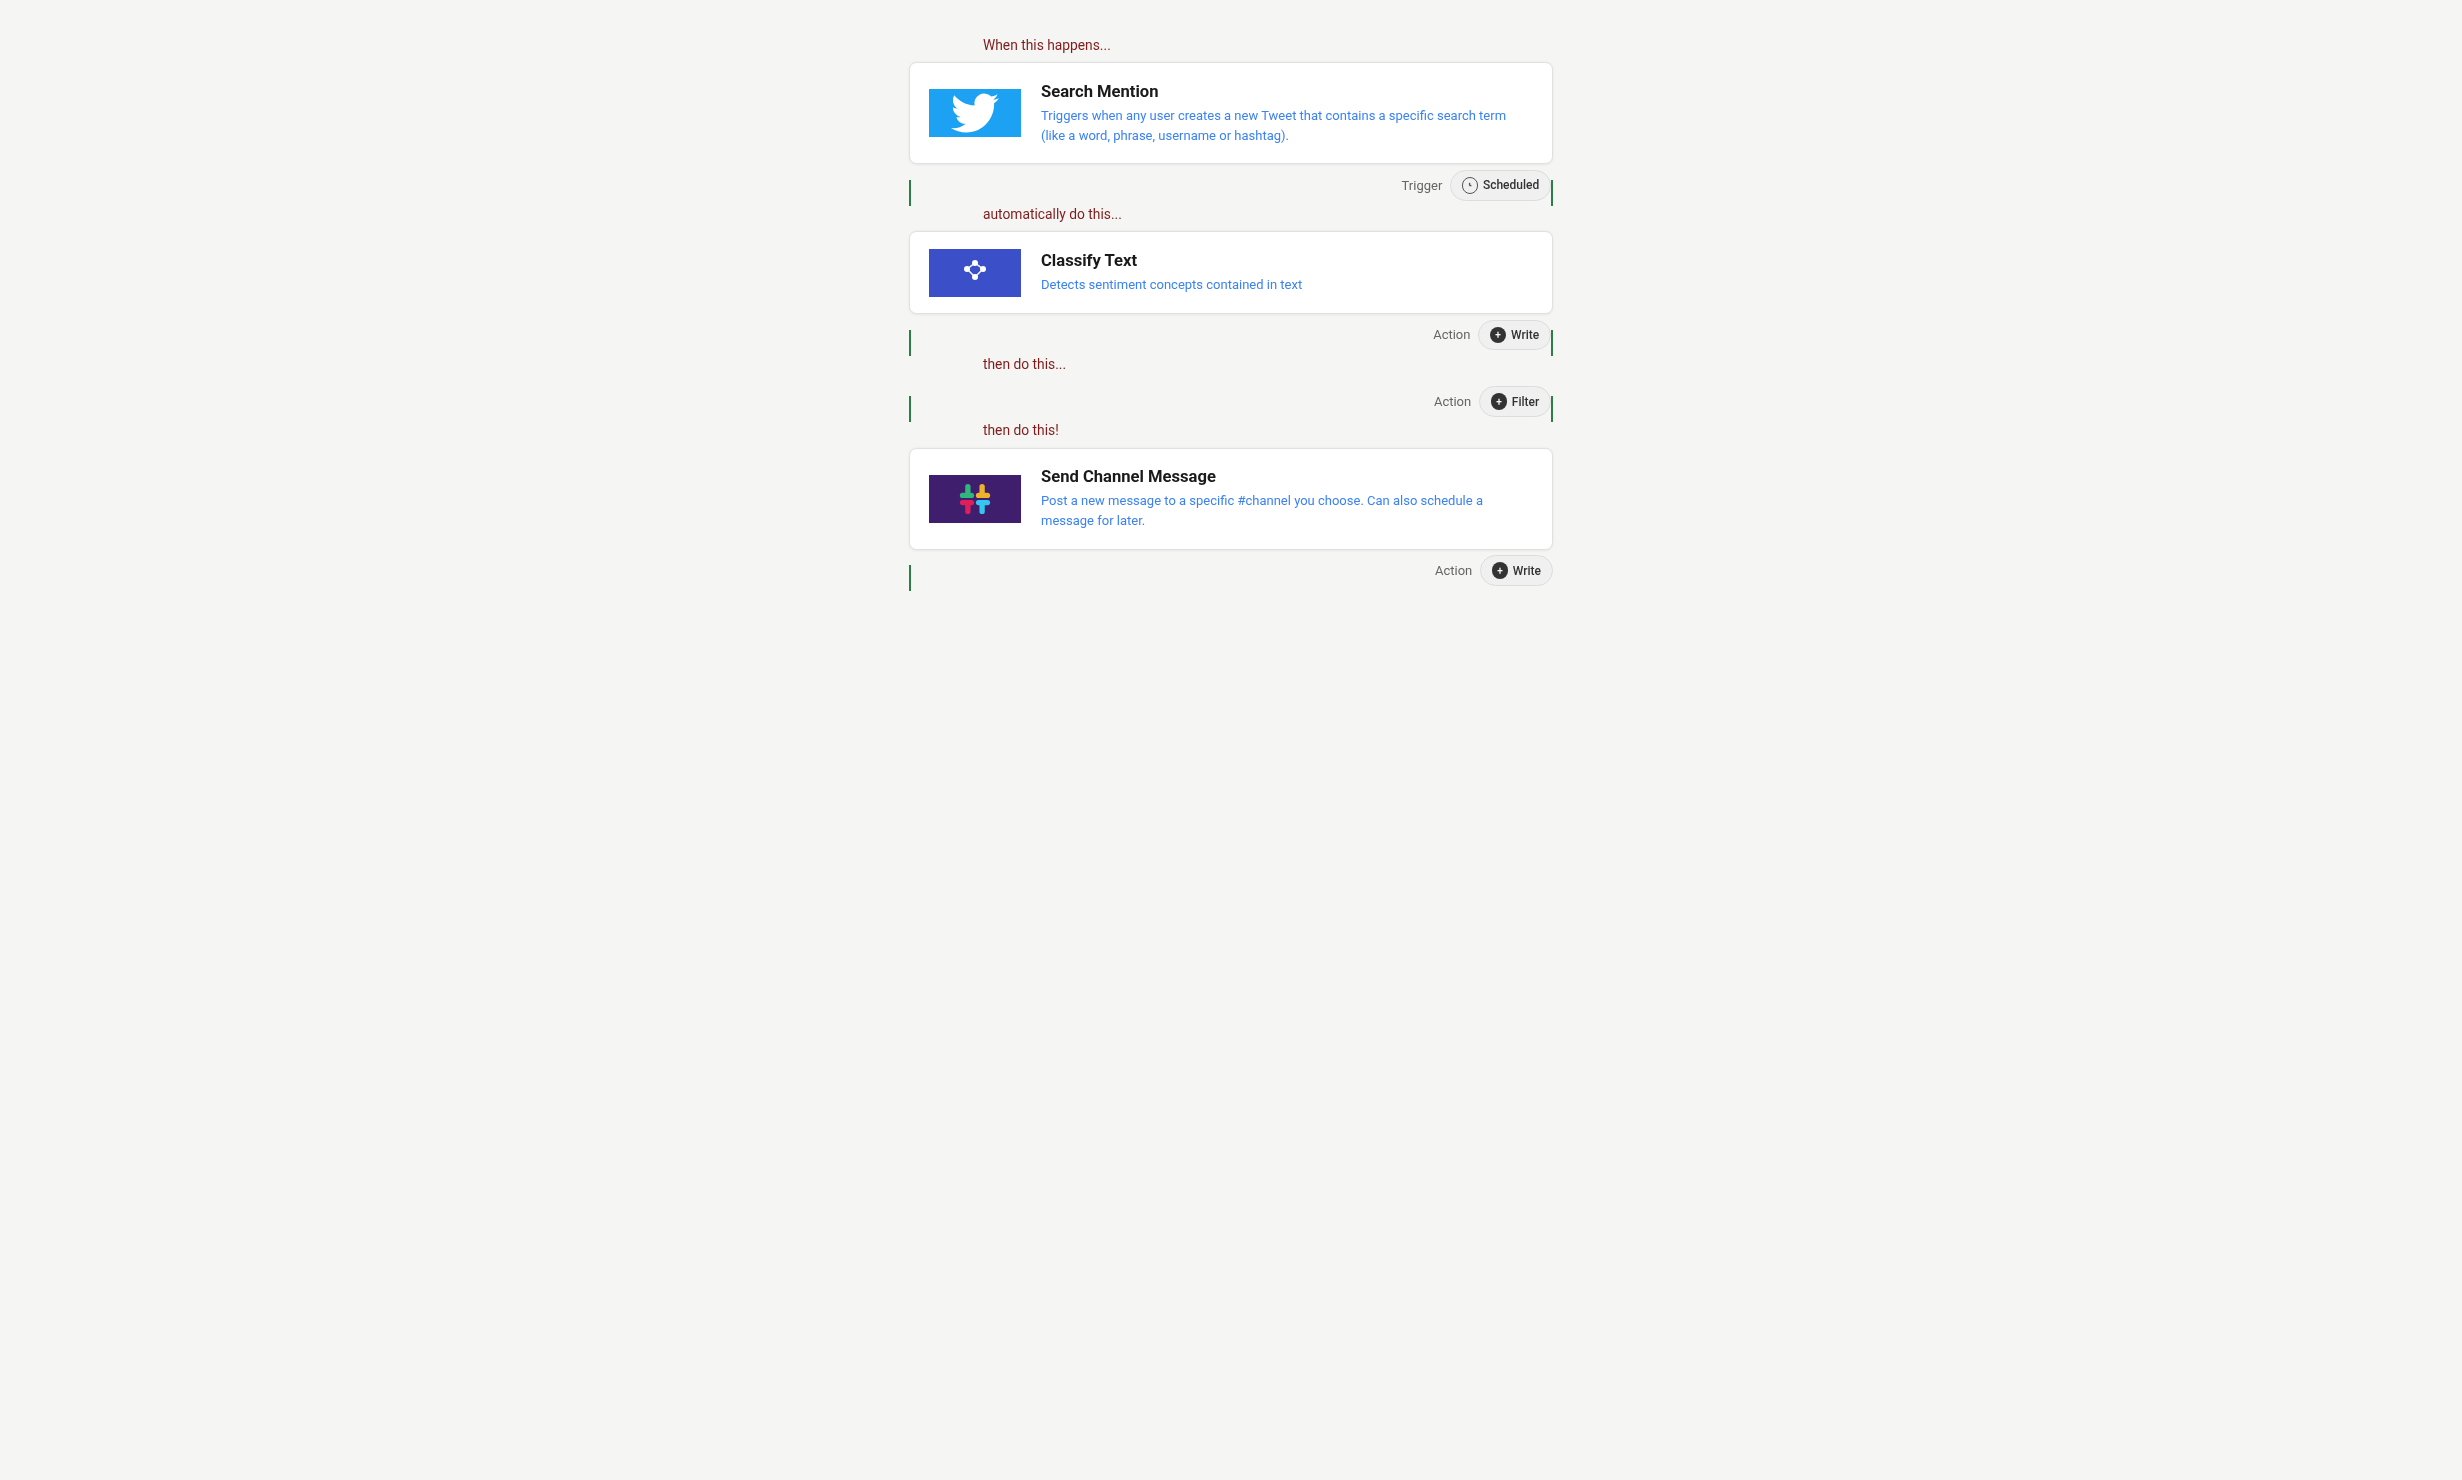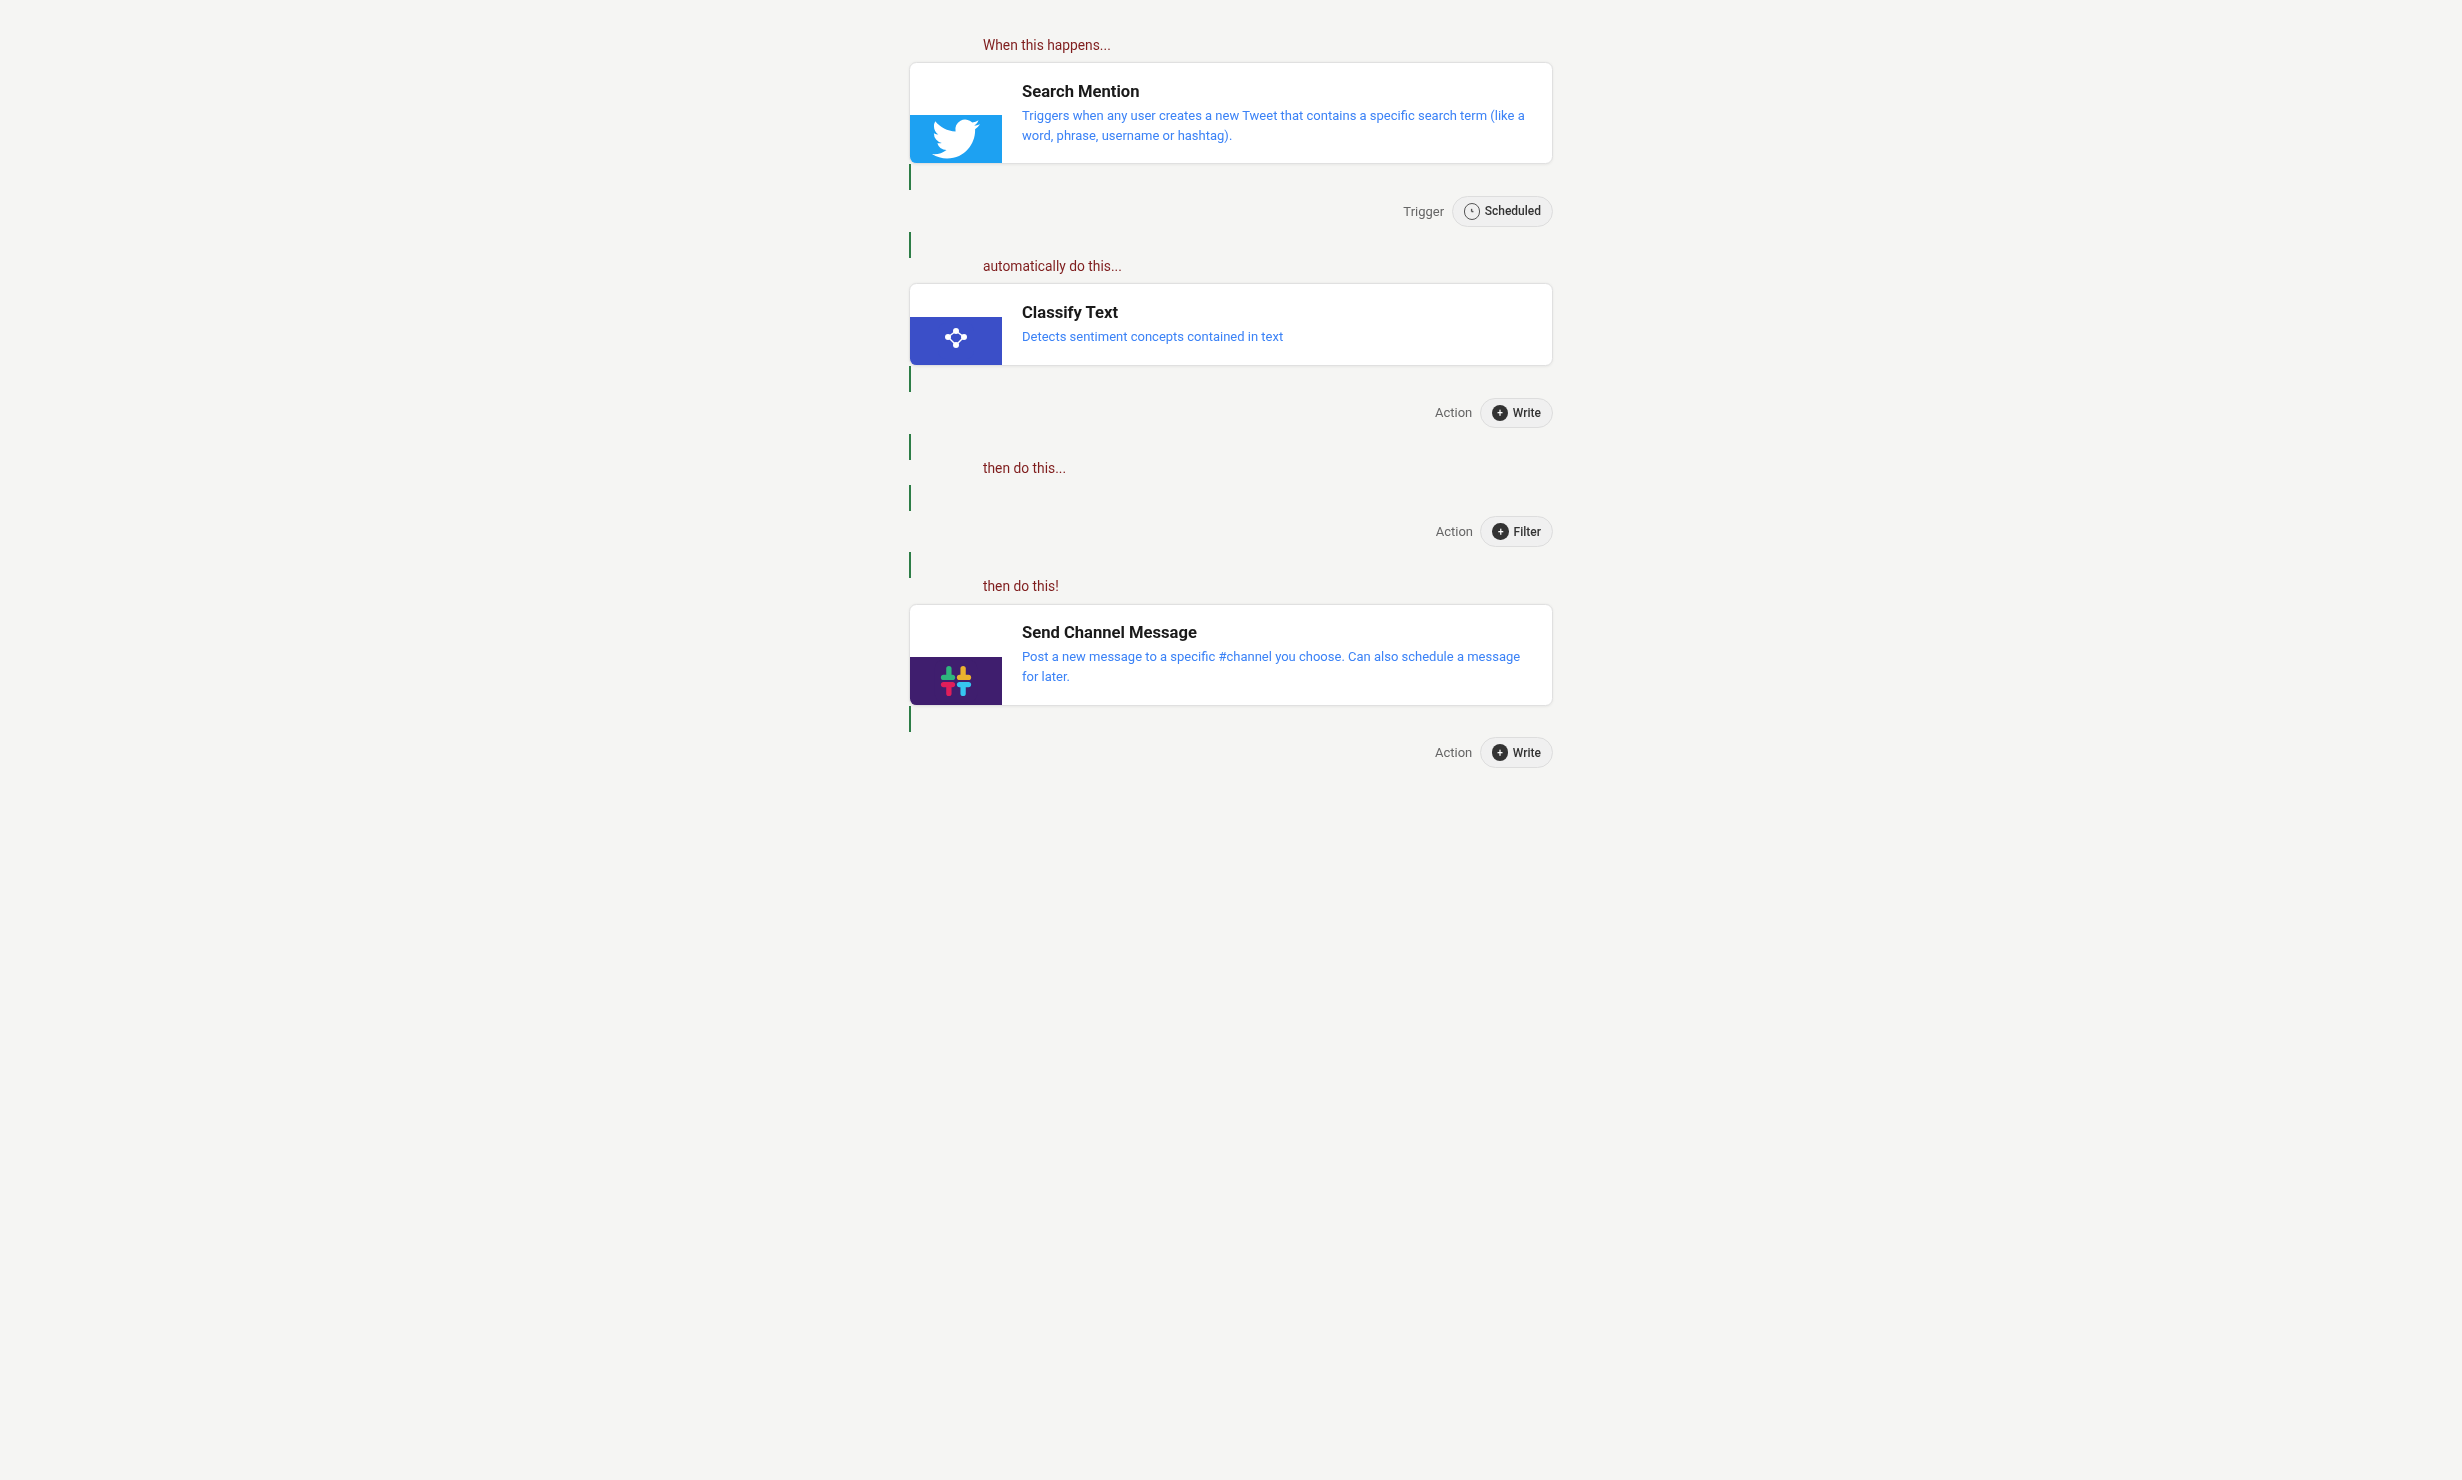--- a/index.html
+++ b/index.html
@@ -27,23 +27,24 @@
       font-size: 13.8px;
       margin-bottom: 9.2px;
     }
 
     .card {
       width: 100%;
       background: #fff;
       border: 0.9px solid #e0e0e0;
       border-radius: 7.4px;
       display: flex;
-      align-items: flex-end;
+      align-items: center;
       overflow: hidden;
       box-shadow: 0 0.9px 2.8px rgba(0,0,0,0.06);
+      padding-left: 19px;
     }
 
     .card-icon {
       width: 92px;
       min-width: 92px;
       display: flex;
       align-items: center;
       justify-content: center;
       flex-shrink: 0;
     }
@@ -117,22 +118,21 @@
     
     .icon-classify { background: #3b4fc8; }
     
     .icon-filter { background: #e8521a; }
     
     .icon-slack { background: #3f1e6e; }
 
     .connector-wrapper {
       width: 100%;
       display: flex;
-      flex-direction: column;
-      align-items: flex-start;
+      align-items: flex-end;
     }
 
     .v-line {
       width: 1.8px;
       background: #2d7d46;
       height: 26px;
     }
 
     .badges-row {
       width: 100%;

